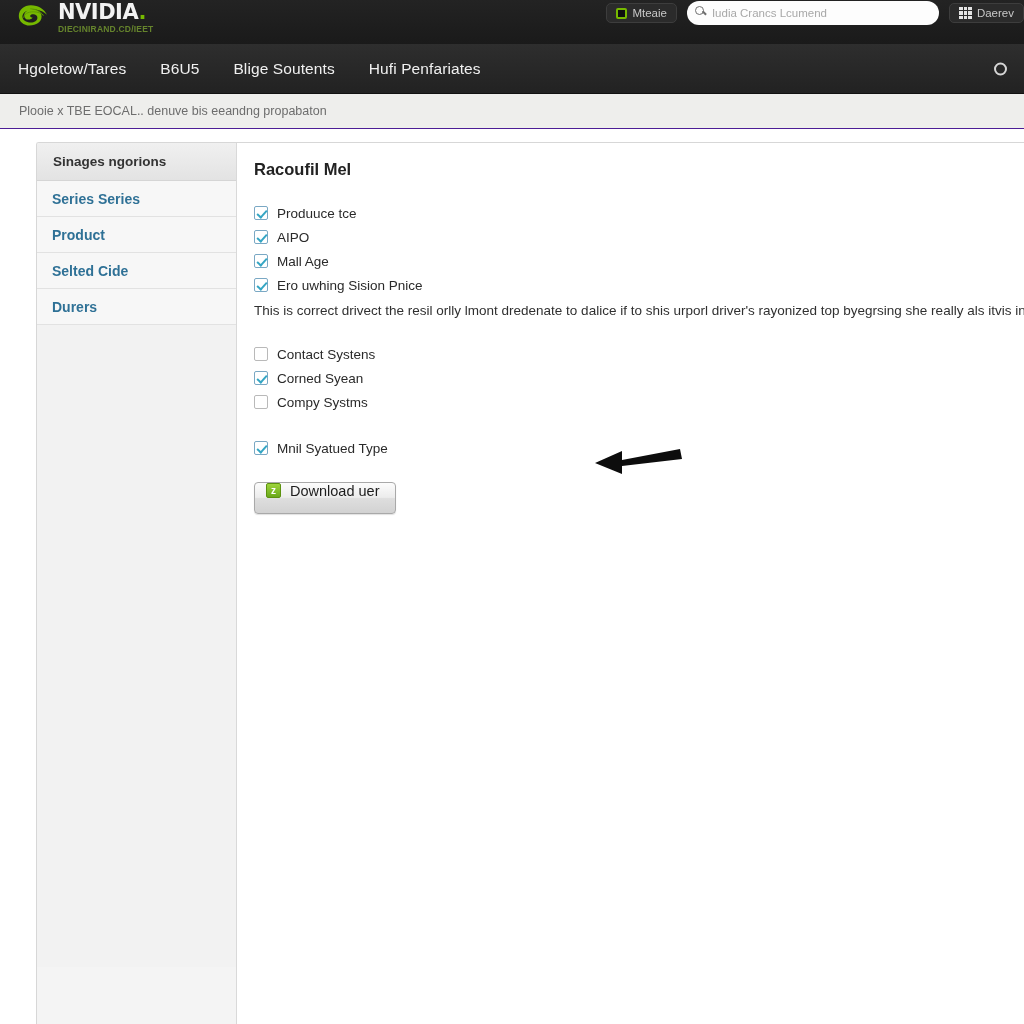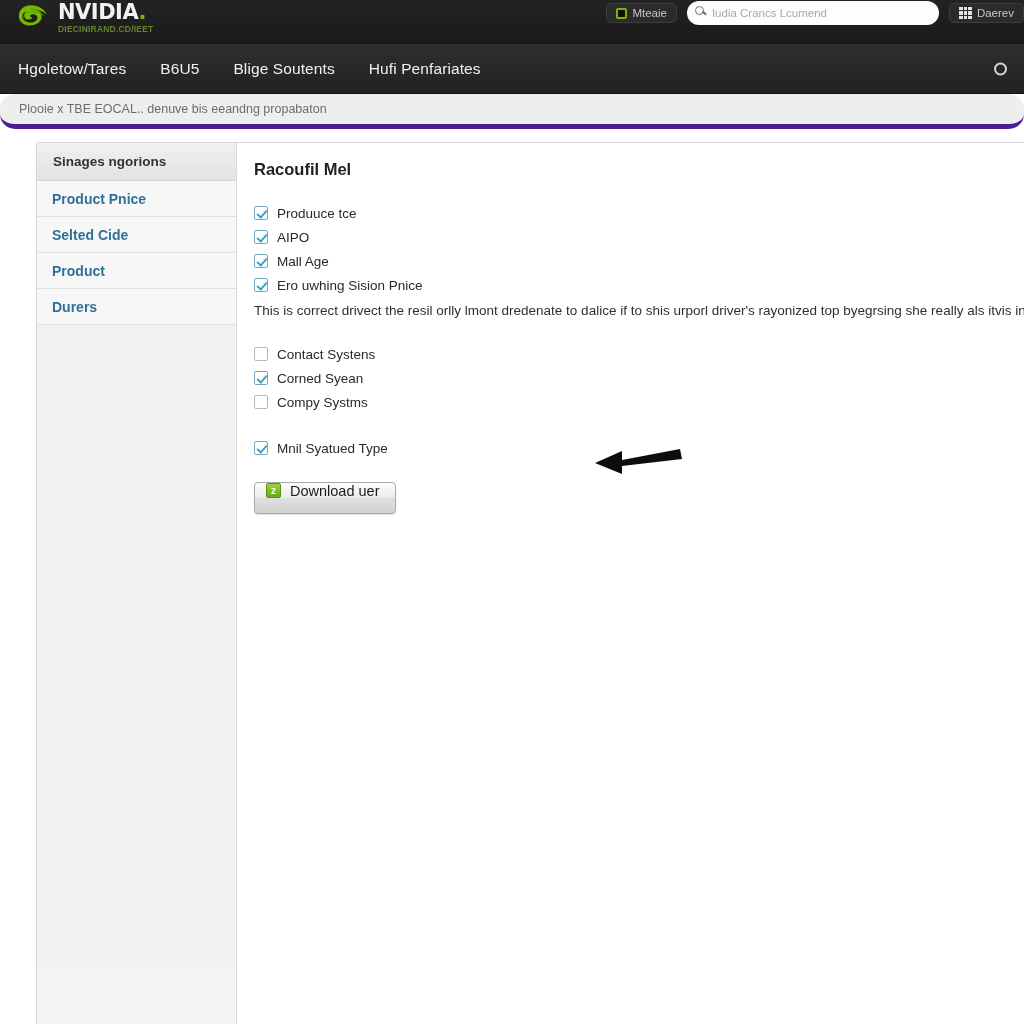--- a/index.html
+++ b/index.html
@@ -161,22 +161,21 @@
     border-radius: 50%;
   }
 
   
   .subbar {
     height: 35px;
     background: #eeeeec;
     display: flex;
     align-items: center;
     padding-left: 19px;
-    border-bottom: 5px solid #4c1d95;
-    border-radius: 15px;
+    border-bottom: 1px solid #4c1d95;
   }
   .subbar span {
     font-size: 12.5px;
     color: #6d6d6d;
   }
 
   
   .page {
     position: relative;
     height: 895px;
@@ -384,23 +383,23 @@
 
 <div class="subbar">
   <span>Plooie x TBE EOCAL.. denuve bis eeandng propabaton</span>
 </div>
 
 <div class="page">
   <div class="panel">
 
     <div class="sidebar">
       <div class="sb-head">Sinages ngorions</div>
-      <div class="sb-item">Product Pnice</div>
+      <div class="sb-item">Series Series</div>
+      <div class="sb-item">Product</div>
       <div class="sb-item">Selted Cide</div>
-      <div class="sb-item">Product</div>
       <div class="sb-item">Durers</div>
       <div class="sb-fill"></div>
     </div>
 
     <div class="content">
 
       <div class="c-title">Racoufil Mel</div>
 
       
       <div>

